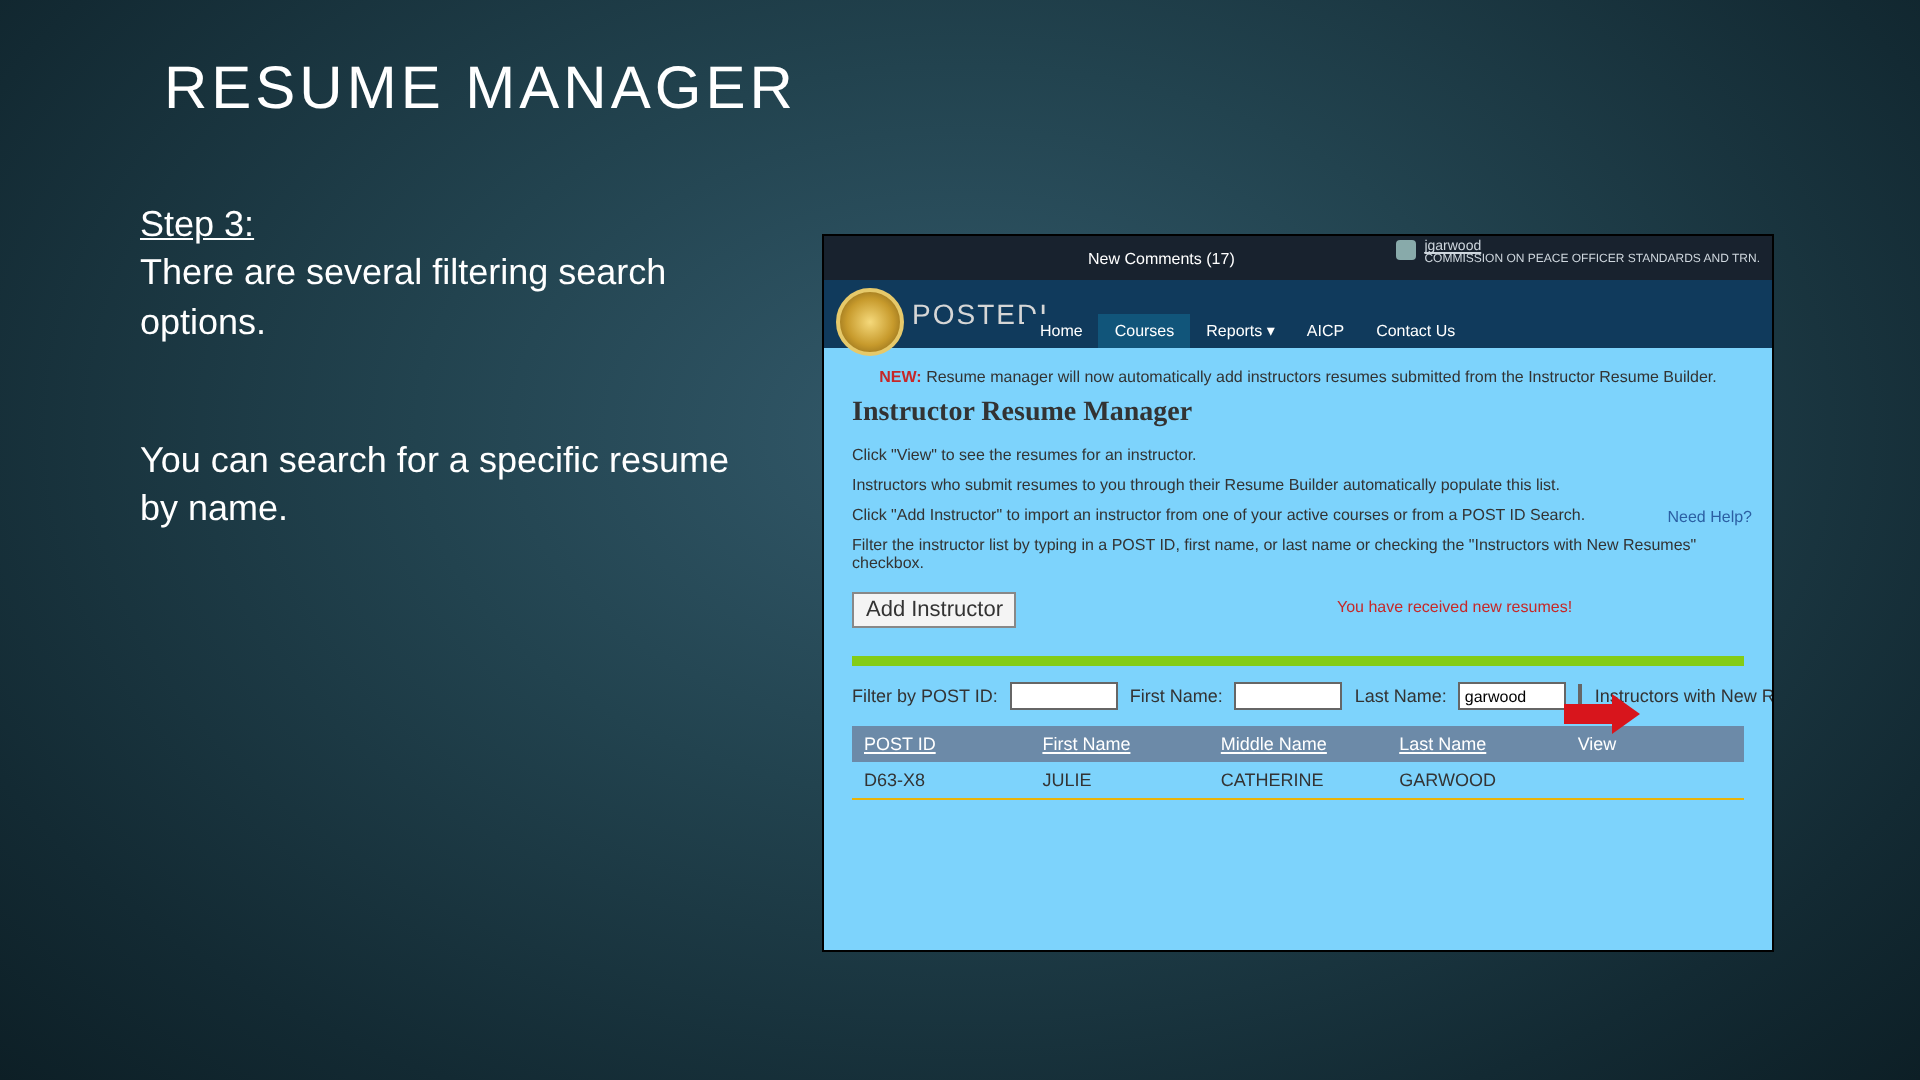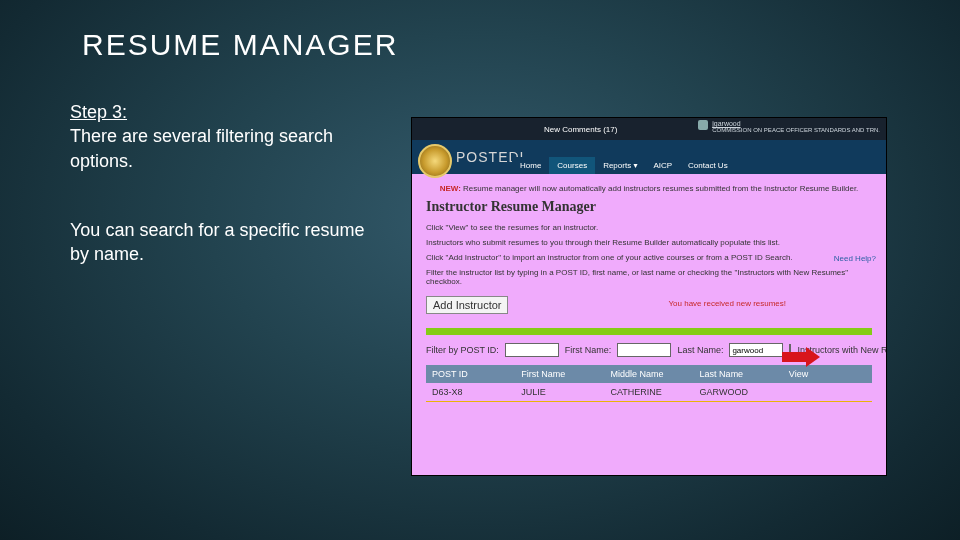--- a/index.html
+++ b/index.html
@@ -24,21 +24,21 @@
     line-height:1.35;
     color:#fff;
   }
   .step-line{text-decoration:underline;}
   .block1{top:100px;}
   .block2{top:218px;}
   .screenshot{
     position:absolute;
     top:118px;left:412px;
     width:474px;height:357px;
-    background:#f0abfc;
+    background:#7dd3fc;
     box-shadow:0 0 0 1px #000;
     font-size:8px;
     color:#333;
     overflow:hidden;
   }
   .ss-topbar{
     background:#18222e;color:#fff;
     height:22px;display:flex;align-items:center;
     padding:0 6px;gap:6px;font-size:8px;
   }
@@ -86,33 +86,33 @@
   }
   .arrow-body{
     width:26px;height:10px;background:#d8151c;
   }
   .arrow-head{
     position:absolute;right:-12px;top:-5px;
     width:0;height:0;border-left:14px solid #d8151c;border-top:10px solid transparent;border-bottom:10px solid transparent;
   }
   .filter-row{
     margin-top:14px;font-size:9px;display:flex;align-items:center;gap:6px;flex-wrap:nowrap;
-    border-top:7px solid #84cc16;padding-top:8px;
+    border-top:5px solid #84cc16;padding-top:8px;
   }
   .filter-row label{white-space:nowrap;}
   .fin{width:48px;height:12px;border:1px solid #666;background:#fff;font-size:8px;padding:0 2px;}
   .cb{width:10px;height:10px;border:1px solid #666;display:inline-block;}
   .tbl{
     margin-top:8px;width:100%;
   }
   .thead{
     background:#6c8aa8;color:#fff;display:flex;font-size:9px;
   }
   .thead div,.trow div{flex:1;padding:4px 6px;}
-  .thead .u{}
+  .thead .u{text-decoration:underline;}
   .trow{display:flex;font-size:9px;color:#333;border-bottom:1px solid #eab308;}
 </style>
 </head>
 <body>
 
 <div class="slide-title">RESUME MANAGER</div>
 
 <div class="body-text block1">
   <span class="step-line">Step 3:</span><br>
   <span>There are several filtering search options.</span>

